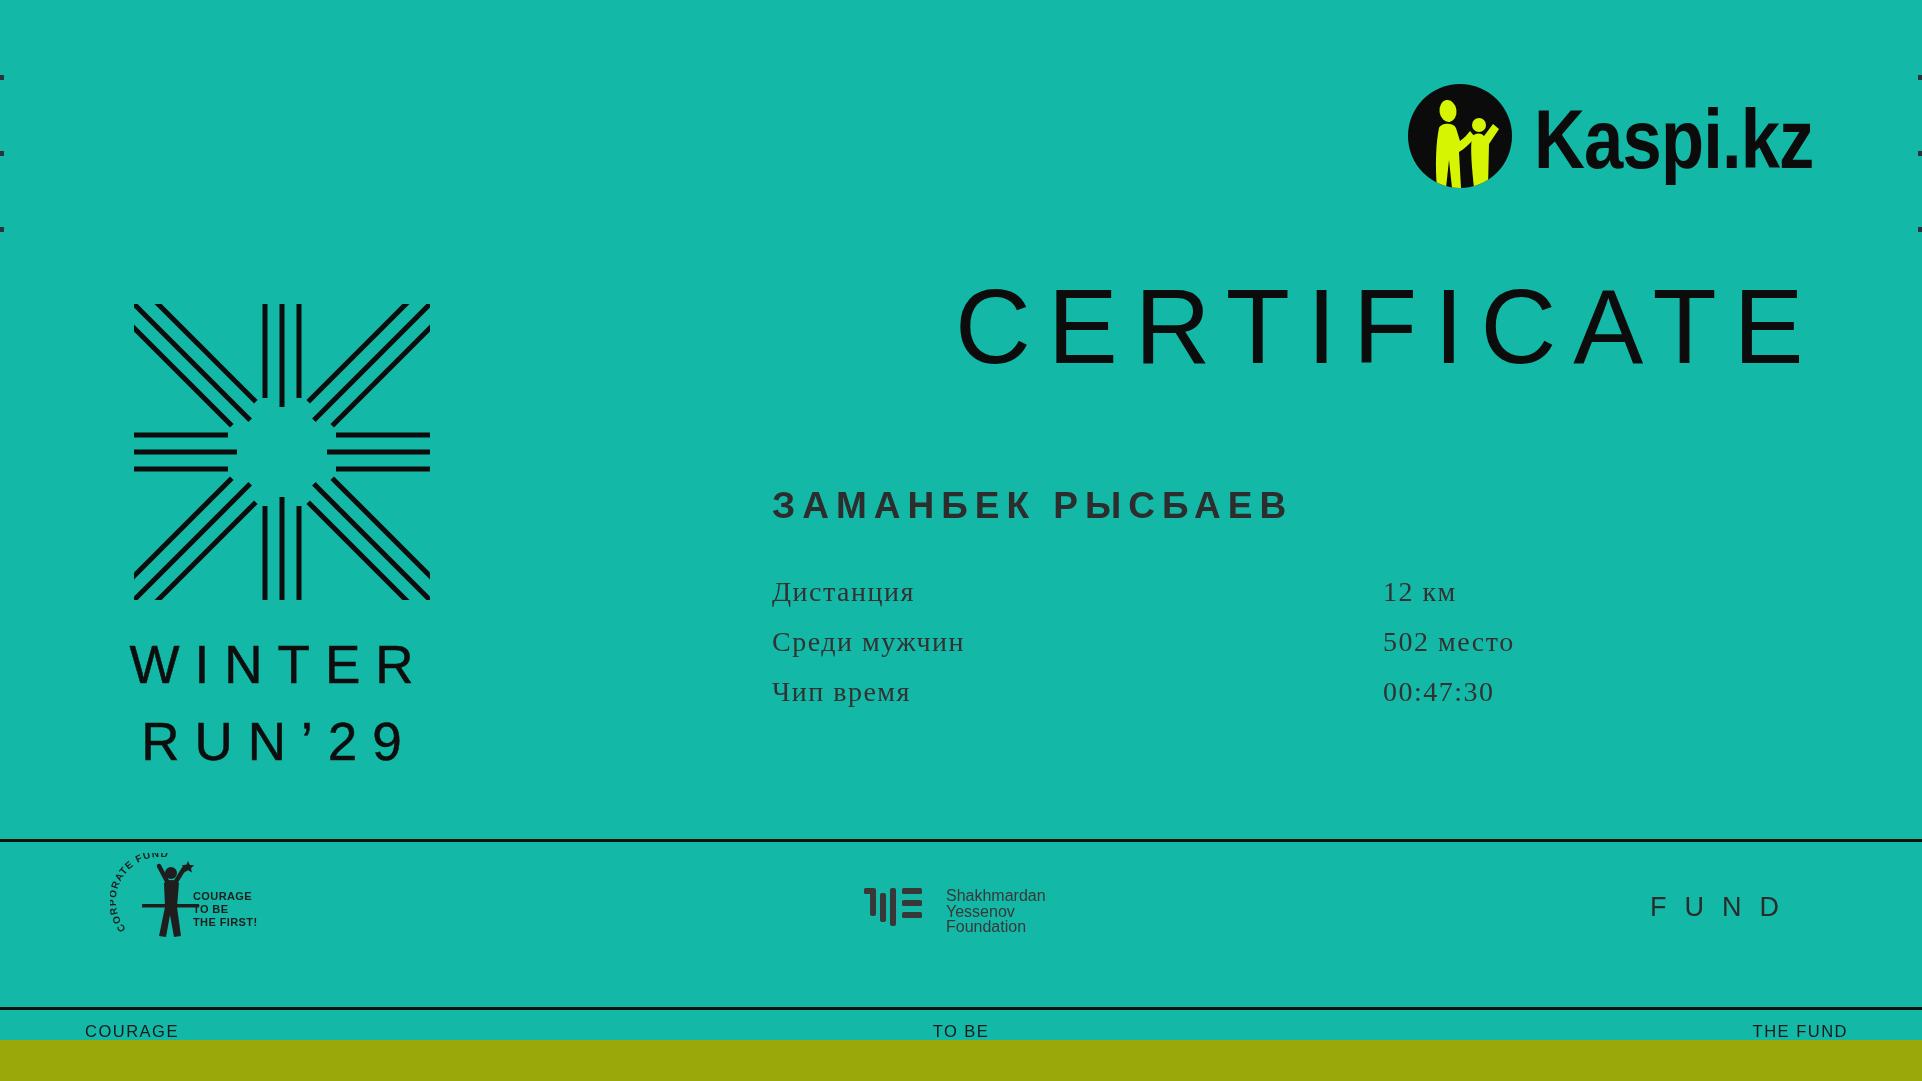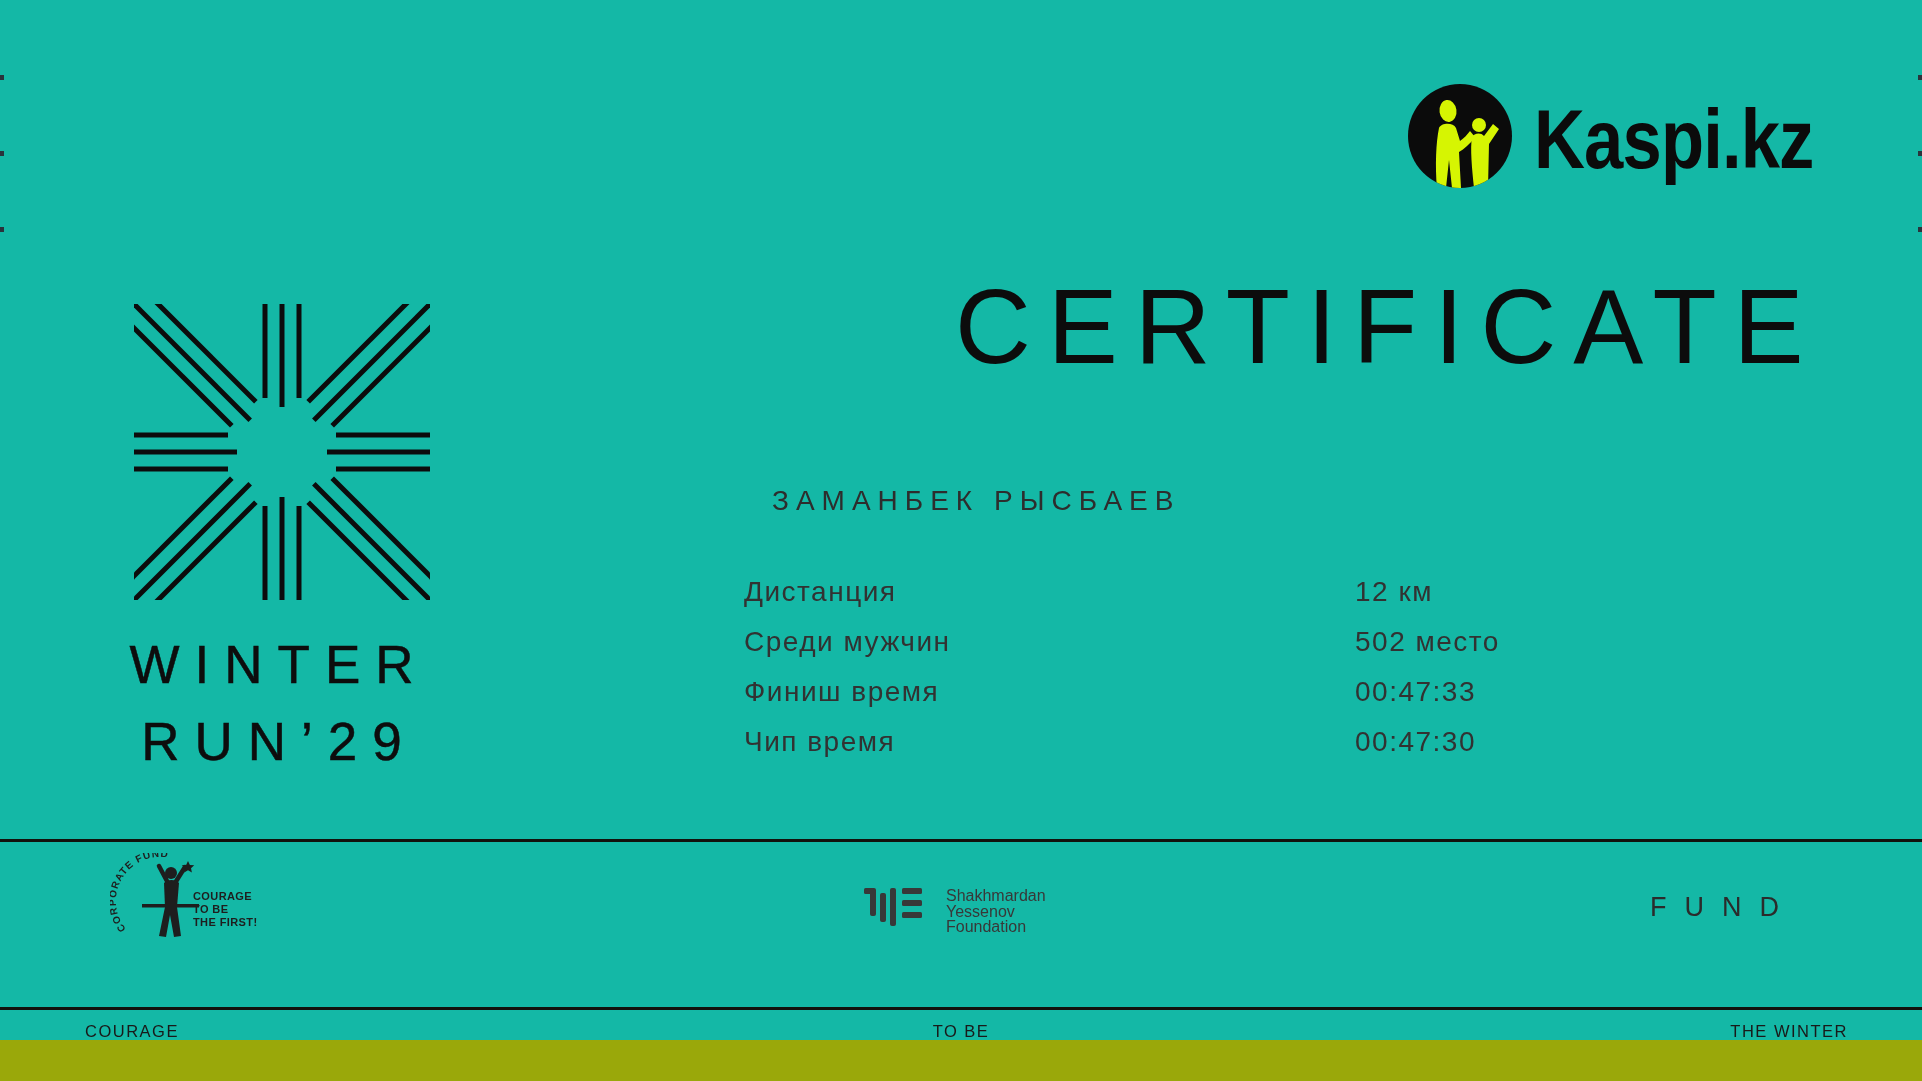--- a/index.html
+++ b/index.html
@@ -23,23 +23,23 @@
   
   .title{
     position:absolute;left:955px;top:274px;
     font-size:105px;line-height:105px;letter-spacing:17px;
     font-weight:400;white-space:nowrap;color:#0c0c0c;
   }
 
   
   .recipient{
     position:absolute;left:772px;top:485px;
-    font-size:28px;font-weight:normal;letter-spacing:7px;color:#2d2d2d;white-space:nowrap;
-  }
-  .rows{position:absolute;left:744px;top:578px;width:920px;}
+    font-size:37px;font-weight:bold;letter-spacing:7px;color:#2d2d2d;white-space:nowrap;
+  }
+  .rows{position:absolute;left:772px;top:578px;width:920px;font-family:Liberation Serif, serif;}
   .row{display:flex;margin-bottom:22px;font-size:28px;line-height:28px;letter-spacing:1.5px;color:#323232;}
   .row .lbl{width:611px;flex:none;}
   .row .val{flex:1;white-space:nowrap;}
 
   
   .snowflake{position:absolute;left:134px;top:304px;}
   .event-name{
     position:absolute;left:74px;top:626px;width:380px;padding-left:15px;
     text-align:center;font-size:53px;line-height:77px;letter-spacing:15px;
     font-weight:500;-webkit-text-stroke:.5px #0d0d0d;color:#0d0d0d;white-space:nowrap;
@@ -109,24 +109,20 @@
   <div class="rows">
     <div class="row">
       <span class="lbl">Дистанция</span>
       <span class="val">12 км</span>
     </div>
     <div class="row">
       <span class="lbl">Среди мужчин</span>
       <span class="val">502 место</span>
     </div>
     <div class="row">
-      <span class="lbl">Финиш время</span>
-      <span class="val">00:47:33</span>
-    </div>
-    <div class="row">
       <span class="lbl">Чип время</span>
       <span class="val">00:47:30</span>
     </div>
   </div>
 
   <div class="snowflake">
     <svg width="296" height="296" viewBox="0 0 296 296">
       <defs>
         <g id="spk" stroke="#0c0c0c" stroke-width="5">
           <line x1="131" y1="-80" x2="131" y2="94"></line>
@@ -193,17 +189,17 @@
       <div>Yessenov</div>
       <div>Foundation</div>
     </div>
   </div>
 
   <div class="krida">FUND</div>
 
   <div class="rule rule-f1"></div>
   <div class="foot left">COURAGE</div>
   <div class="foot center">TO BE</div>
-  <div class="foot right">THE WINTER</div>
+  <div class="foot right">THE FUND</div>
   <div class="rule rule-f2"></div>
   <div class="rule rule-f3"></div>
 
 </div>
 
 </body></html>

